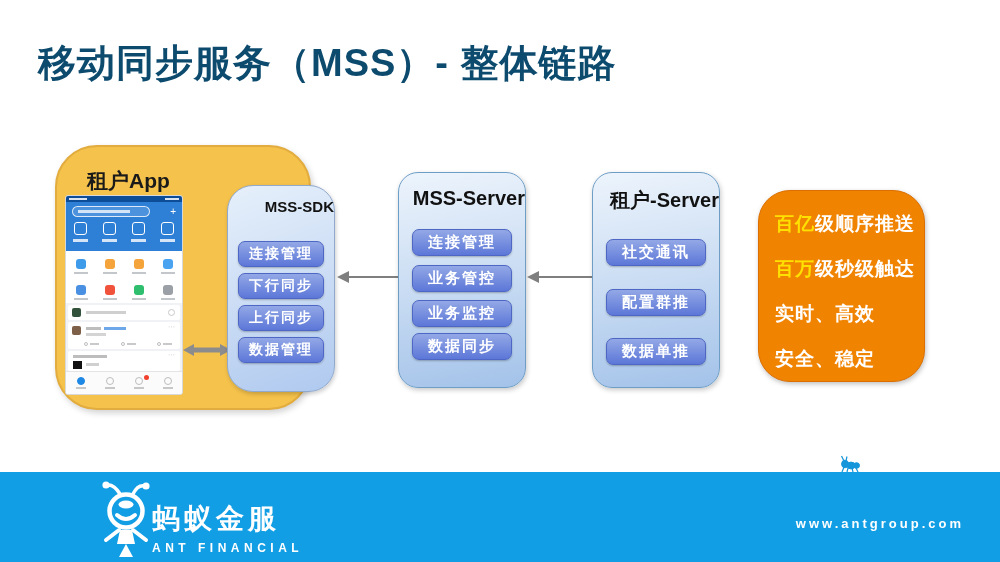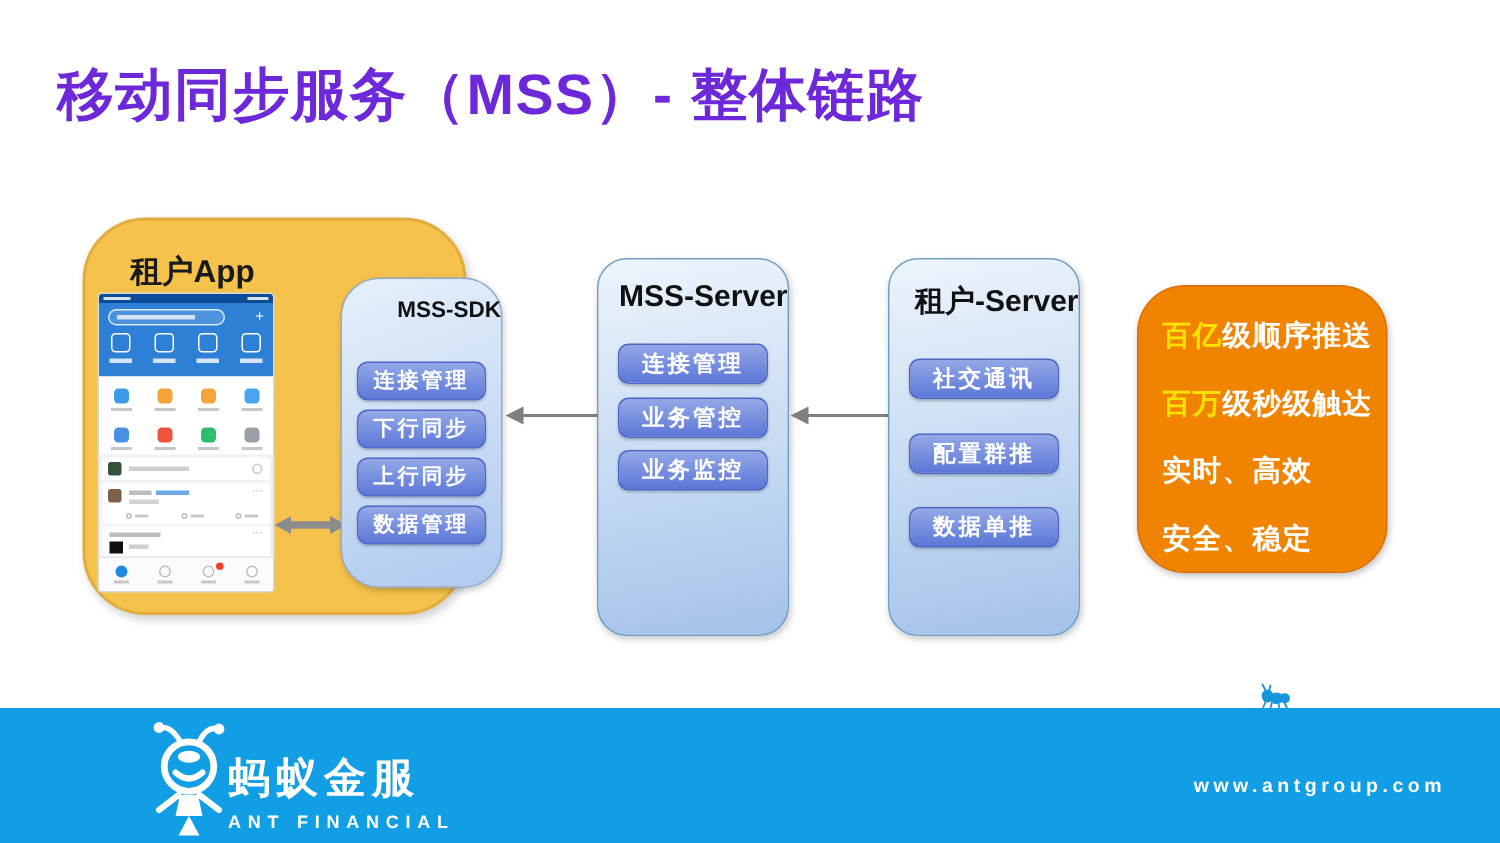--- a/index.html
+++ b/index.html
@@ -1,21 +1,21 @@
 <!DOCTYPE html>
 <html><head>
 <meta charset="utf-8">
 <style>
   * { margin:0; padding:0; box-sizing:border-box; }
   html,body { background:#fff; }
   body { font-family:"Liberation Sans","DejaVu Sans",sans-serif; }
   .slide { position:relative; width:1000px; height:562px; background:#fff; overflow:hidden; }
 
   
-  .title { position:absolute; left:38px; top:38px; font-size:38px; font-weight:bold; color:#6d28d9; letter-spacing:1px; }
+  .title { position:absolute; left:38px; top:38px; font-size:38px; font-weight:bold; color:#0c4a6e; letter-spacing:1px; }
 
   
   .panel-yellow { position:absolute; left:55px; top:145px; width:256px; height:265px;
     background:#F5C24B; border:2px solid #E2AC3E; border-radius:42px;
     box-shadow:2px 3px 6px rgba(0,0,0,.18); }
   .panel-yellow-label { position:absolute; left:30px; top:20px; font-size:21px; font-weight:bold; color:#1a1a1a; }
 
   
   .phone { position:absolute; left:8px; top:48px; width:118px; height:200px; background:#fff;
     border:1px solid #d8d8d8; border-radius:3px; overflow:hidden; }
@@ -74,21 +74,21 @@
   .sdk-box .box-title { margin-top:12px; font-size:15px; }
 
   .btn { position:absolute; left:50%; transform:translateX(-50%); border-radius:7px;
     background:linear-gradient(#93A8E6,#5C77D8); border:1px solid #4E66C4;
     color:#fff; font-size:14px; font-weight:bold; text-align:center;
     box-shadow:0 1px 2px rgba(0,0,0,.25); display:flex; align-items:center; justify-content:center; }
   .btn.sdk { width:86px; height:26px; letter-spacing:2px; }
   .btn.srv { width:100px; height:27px; font-size:15px; letter-spacing:2px; }
 
   
-  .server-box { position:absolute; top:172px; width:128px; height:252px; border-radius:20px;
+  .server-box { position:absolute; top:172px; width:128px; height:216px; border-radius:20px;
     background:linear-gradient(170deg,#EDF4FC 0%,#C6DAF2 55%,#A3C2E9 100%);
     border:1.5px solid #6E9EC6; box-shadow:1px 2px 5px rgba(0,0,0,.22); }
   .server-box .box-title { margin-top:14px; font-size:20px; }
   .mss-server { left:398px; }
   .tenant-server { left:592px; }
 
   
   .orange-box { position:absolute; left:758px; top:190px; width:167px; height:192px; border-radius:32px;
     background:#F08300; border:1px solid #DC6F00; box-shadow:1px 2px 5px rgba(0,0,0,.25);
     padding:20px 14px 0 16px; display:flex; flex-direction:column; gap:19px; }
@@ -253,20 +253,21 @@
   <svg class="arrow" style="left:337px;top:269px" width="62" height="16">
     <line x1="10" y1="8" x2="62" y2="8" stroke="#7F7F7F" stroke-width="2"></line>
     <polygon points="0,8 12,2 12,14" fill="#7F7F7F"></polygon>
   </svg>
 
   <div class="server-box mss-server">
     <div class="box-title">MSS-Server</div>
     <div class="btn srv" style="top:56px">连接管理</div>
     <div class="btn srv" style="top:92px">业务管控</div>
     <div class="btn srv" style="top:127px">业务监控</div>
+    <div class="btn srv" style="top:160px">数据同步</div>
   </div>
 
   <svg class="arrow" style="left:527px;top:269px" width="66" height="16">
     <line x1="10" y1="8" x2="66" y2="8" stroke="#7F7F7F" stroke-width="2"></line>
     <polygon points="0,8 12,2 12,14" fill="#7F7F7F"></polygon>
   </svg>
 
   <div class="server-box tenant-server">
     <div class="box-title">租户-Server</div>
     <div class="btn srv" style="top:66px">社交通讯</div>

